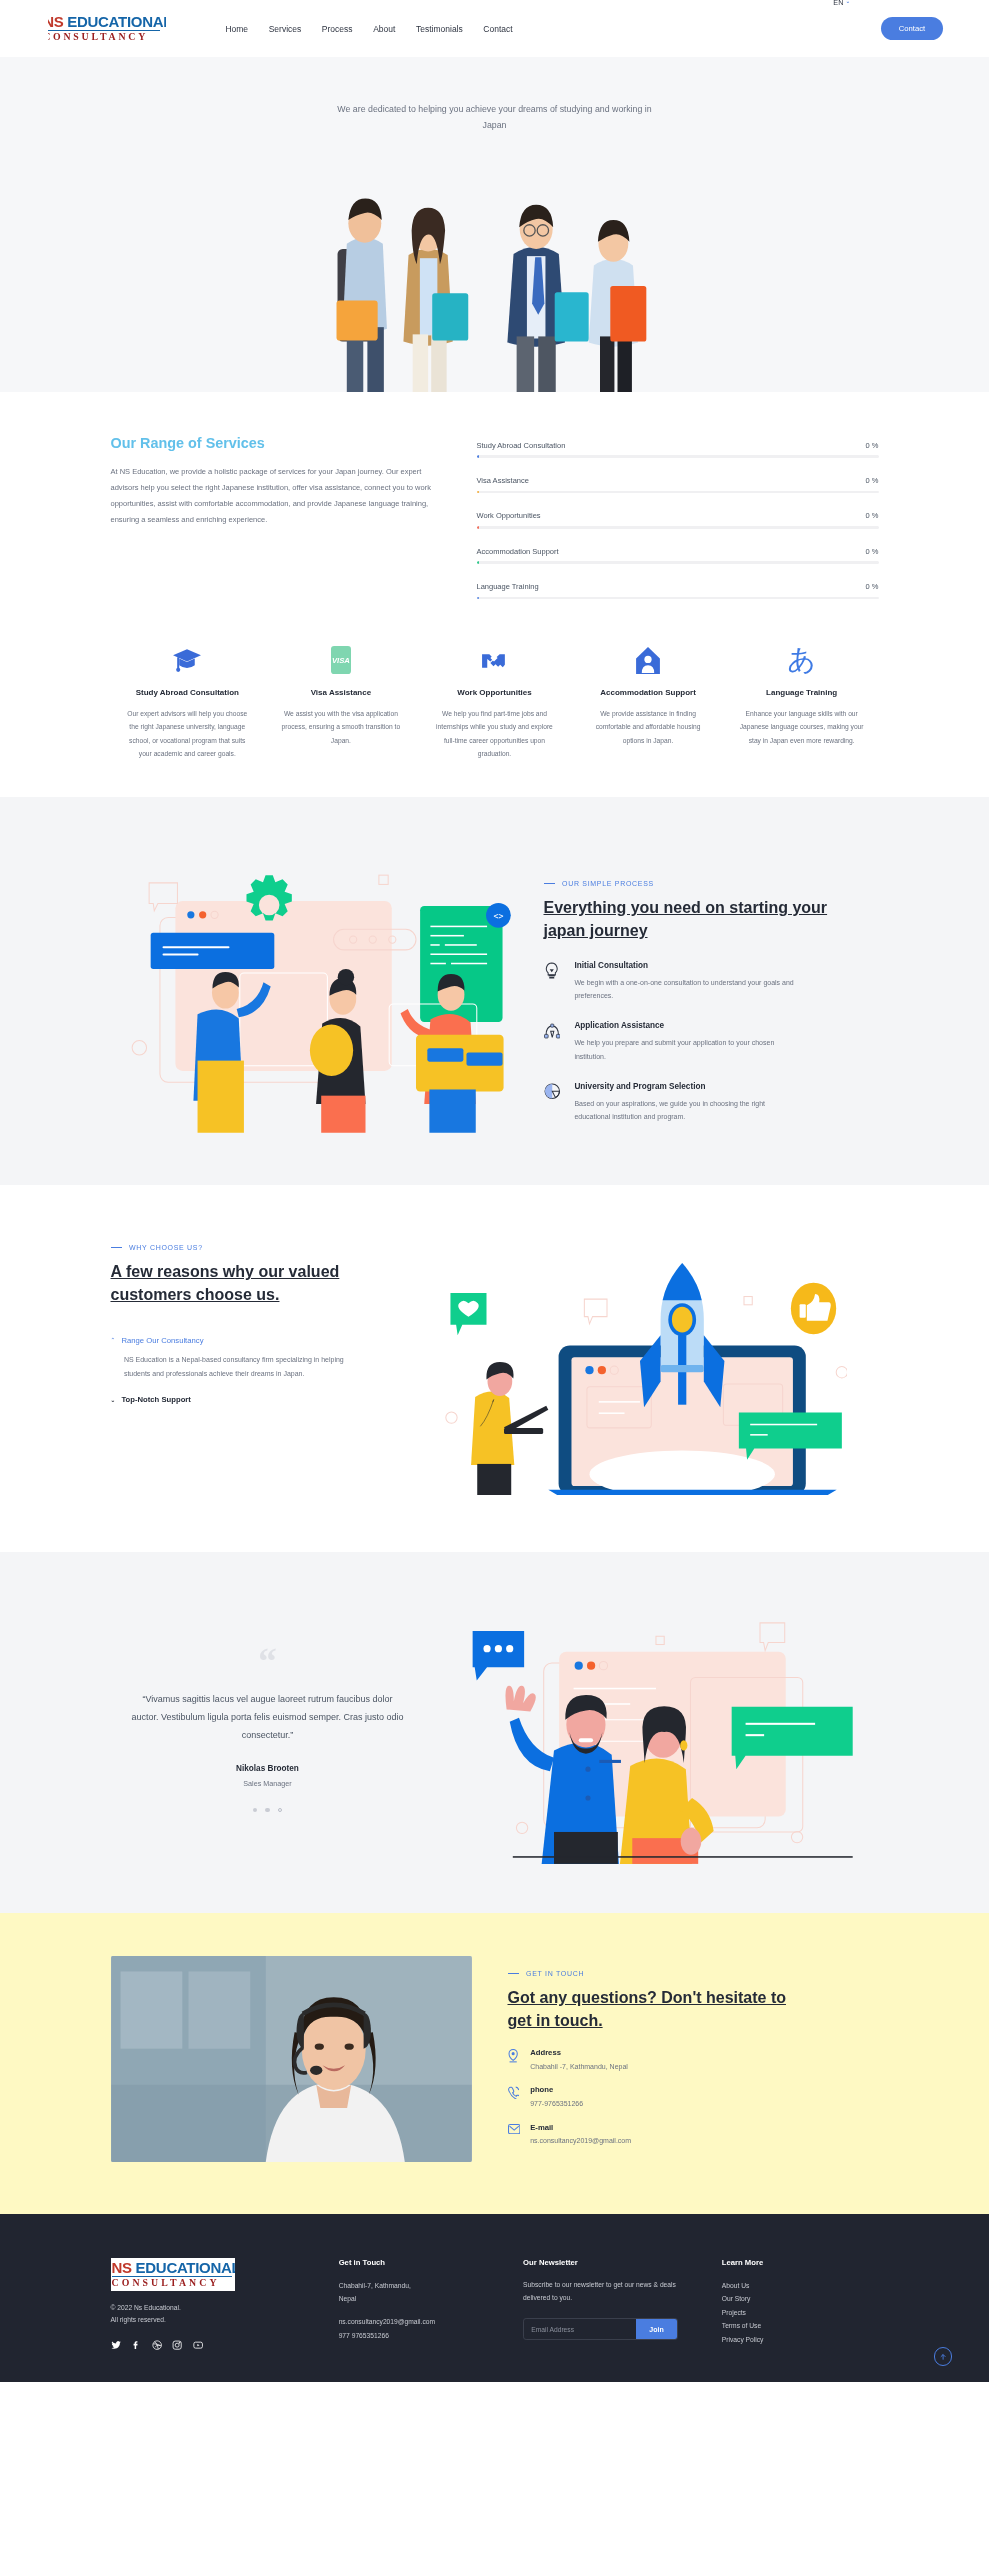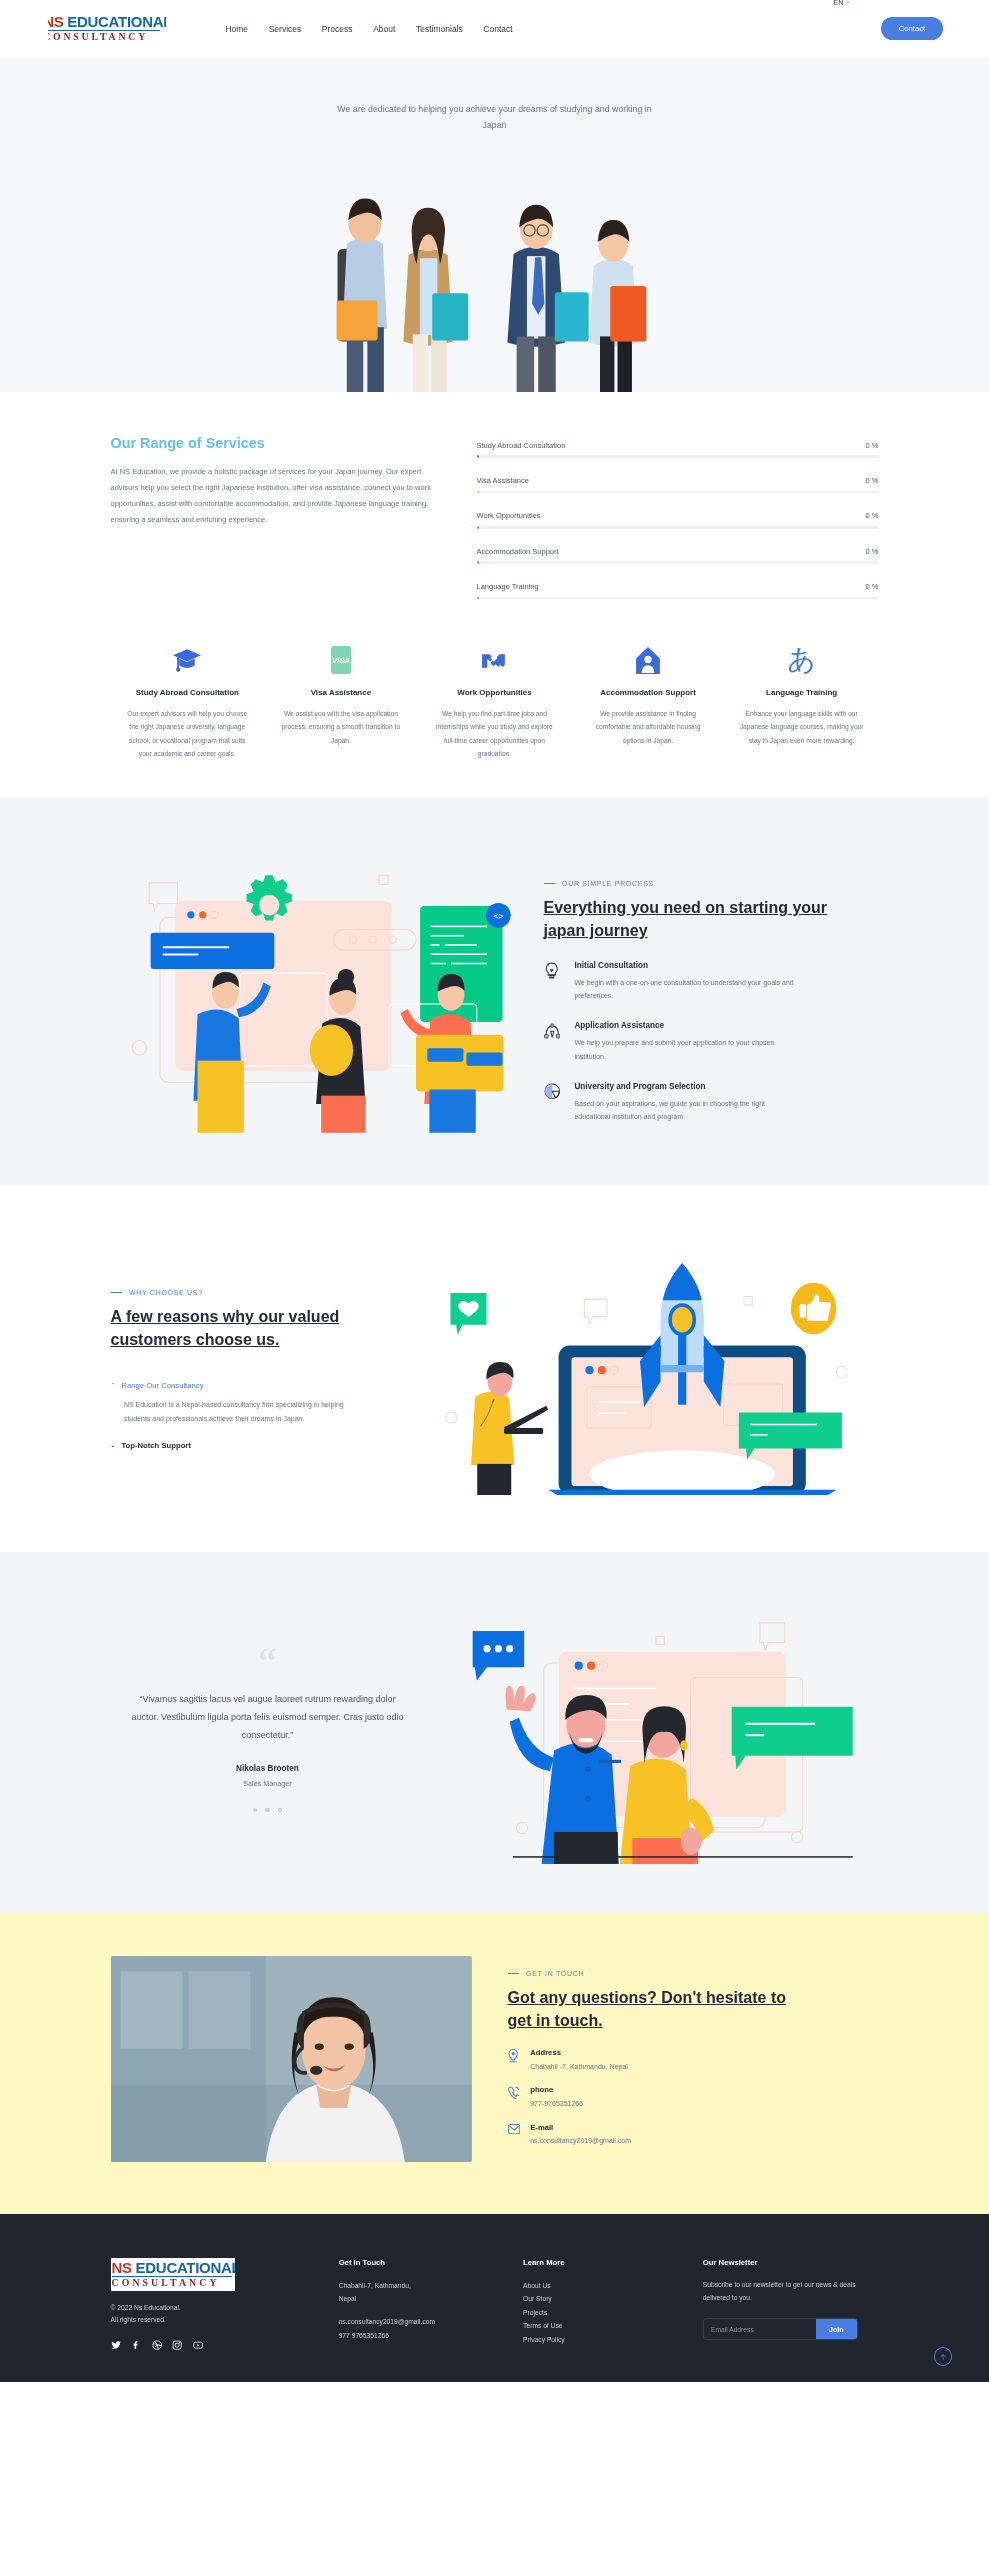--- a/index.html
+++ b/index.html
@@ -99,21 +99,21 @@
   .eyebrow .dash { width: 11.3px; height: 0.8px; background: #4a7de0; }
   h2.big { font-size: 16px; color: #252b37; line-height: 1.42; font-weight: bold; max-width: 289px; text-decoration: underline; }
 
   .step { display: flex; gap: 10.3px; margin-top: 18.5px; }
   .step-ico { width: 20.6px; flex: none; padding-top: 1px; }
   .step h4 { font-size: 8.2px; color: #252b37; margin-bottom: 5.7px; font-weight: bold; }
   .step p { font-size: 7px; color: #6b7280; line-height: 1.95; max-width: 222px; }
 
   
   section.why { background: #fff; padding: 47px 0 57px; }
-  .why-inner { display: flex; gap: 20.6px; align-items: center; }
+  .why-inner { display: flex; gap: 20.6px; }
   .why-left { width: 304px; padding-top: 12.4px; }
   .why-right { flex: 1; height: 263px; position: relative; }
   .acc-item { margin-top: 14.4px; }
   .acc-head { display: flex; align-items: center; gap: 6.2px; font-size: 7.7px; cursor: pointer; }
   .acc-head.open { color: #4a7de0; }
   .acc-head.closed { color: #252b37; font-weight: bold; }
   .caret { font-size: 5.7px; }
   .acc-body { font-size: 7px; color: #6b7280; line-height: 2.0; margin: 8.2px 0 0 13.4px; max-width: 242px; }
 
   
@@ -563,21 +563,21 @@
         <circle cx="790" cy="272" r="11" fill="none" stroke="#f6d5ce" stroke-width="2"></circle>
       </svg>
     </div>
   </div>
 </section>
 
 <section class="testi">
   <div class="wrap testi-inner">
     <div class="testi-left">
       <div class="quote-mark">“</div>
-      <p class="testi-quote">“Vivamus sagittis lacus vel augue laoreet rutrum rewarding dolor auctor. Vestibulum ligula porta felis euismod semper. Cras justo odio consectetur.”</p>
+      <p class="testi-quote">“Vivamus sagittis lacus vel augue laoreet rutrum faucibus dolor auctor. Vestibulum ligula porta felis euismod semper. Cras justo odio consectetur.”</p>
       <div class="testi-name">Nikolas Brooten</div>
       <div class="testi-role">Sales Manager</div>
       <div class="dots">
         <span class="dot"></span>
         <span class="dot"></span>
         <span class="dot hollow"></span>
       </div>
     </div>
 
     <div class="testi-right">
@@ -761,37 +761,37 @@
     </div>
 
     <div class="foot-col w-contact">
       <h4>Get in Touch</h4>
       <p>Chabahil-7, Kathmandu,</p>
       <p>Nepal</p>
       <p style="margin-top:9.3px">ns.consultancy2019@gmail.com</p>
       <p>977 9765351266</p>
     </div>
 
+    <div class="foot-col w-news">
+      <h4>Our Newsletter</h4>
+      <div class="news-desc">Subscribe to our newsletter to get our news &amp; deals delivered to you.</div>
+      <div class="news-form">
+        <input type="text" placeholder="Email Address" style="">
+        <button>Join</button>
+      </div>
+    </div>
+
     <div class="foot-col w-learn">
       <h4>Learn More</h4>
       <a href="#">About Us</a>
       <a href="#">Our Story</a>
       <a href="#">Projects</a>
       <a href="#">Terms of Use</a>
       <a href="#">Privacy Policy</a>
     </div>
-
-    <div class="foot-col w-news">
-      <h4>Our Newsletter</h4>
-      <div class="news-desc">Subscribe to our newsletter to get our news &amp; deals delivered to you.</div>
-      <div class="news-form">
-        <input type="text" placeholder="Email Address" style="">
-        <button>Join</button>
-      </div>
-    </div>
   </div>
 
   <div class="to-top">
     <svg width="8.2" height="8.2" viewBox="0 0 16 16" fill="none" stroke="#4a7de0" stroke-width="1.8">
         <path d="M8 13V3M3.5 7.5L8 3l4.5 4.5"></path>
       </svg>
   </div>
 </footer>
 
 

